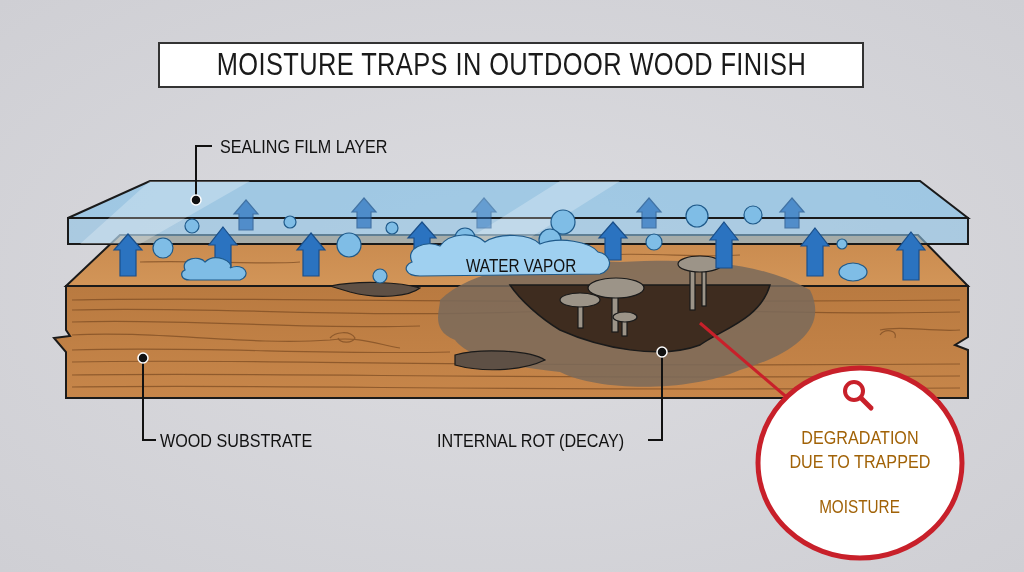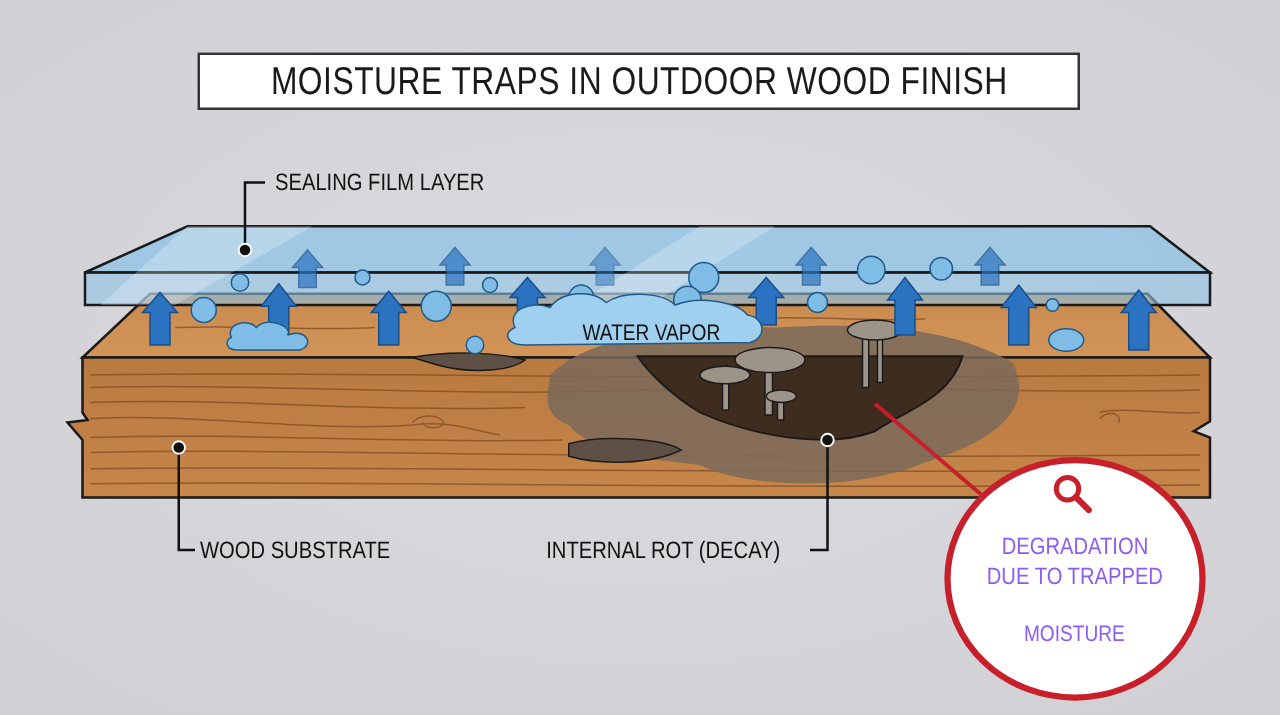--- a/index.html
+++ b/index.html
@@ -1,21 +1,21 @@
 <!DOCTYPE html>
 <html><head>
 <meta charset="utf-8">
 <style>
   html,body{margin:0;padding:0;}
   body{width:1024px;height:572px;overflow:hidden;background:radial-gradient(ellipse at center,#dcdce0 0%,#cfcfd4 100%);font-family:"Liberation Sans",sans-serif;position:relative;}
   .title-box{position:absolute;left:158px;top:42px;width:706px;height:46px;background:#fff;border:2px solid #333;box-sizing:border-box;display:flex;align-items:center;justify-content:center;}
   .title-box span{font-family:"Liberation Sans",sans-serif;font-size:31px;letter-spacing:0.5px;color:#1a1a1a;transform:scaleX(0.82);white-space:nowrap;}
   svg.scene{position:absolute;left:0;top:0;}
   .lbl{position:absolute;font-size:19px;color:#111;white-space:nowrap;transform-origin:left center;transform:scaleX(0.85);}
-  .badge-text{position:absolute;left:770px;width:180px;text-align:center;font-size:19px;color:#8b5cf6;line-height:1;}
+  .badge-text{position:absolute;left:770px;width:180px;text-align:center;font-size:19px;color:#a16207;line-height:1;}
   .badge-text span{display:inline-block;transform:scaleX(0.85);}
 </style>
 </head>
 <body>
 
 <div class="title-box">
   <span>MOISTURE TRAPS IN OUTDOOR WOOD FINISH</span>
 </div>
 
 <svg class="scene" width="1024" height="572" viewBox="0 0 1024 572">

